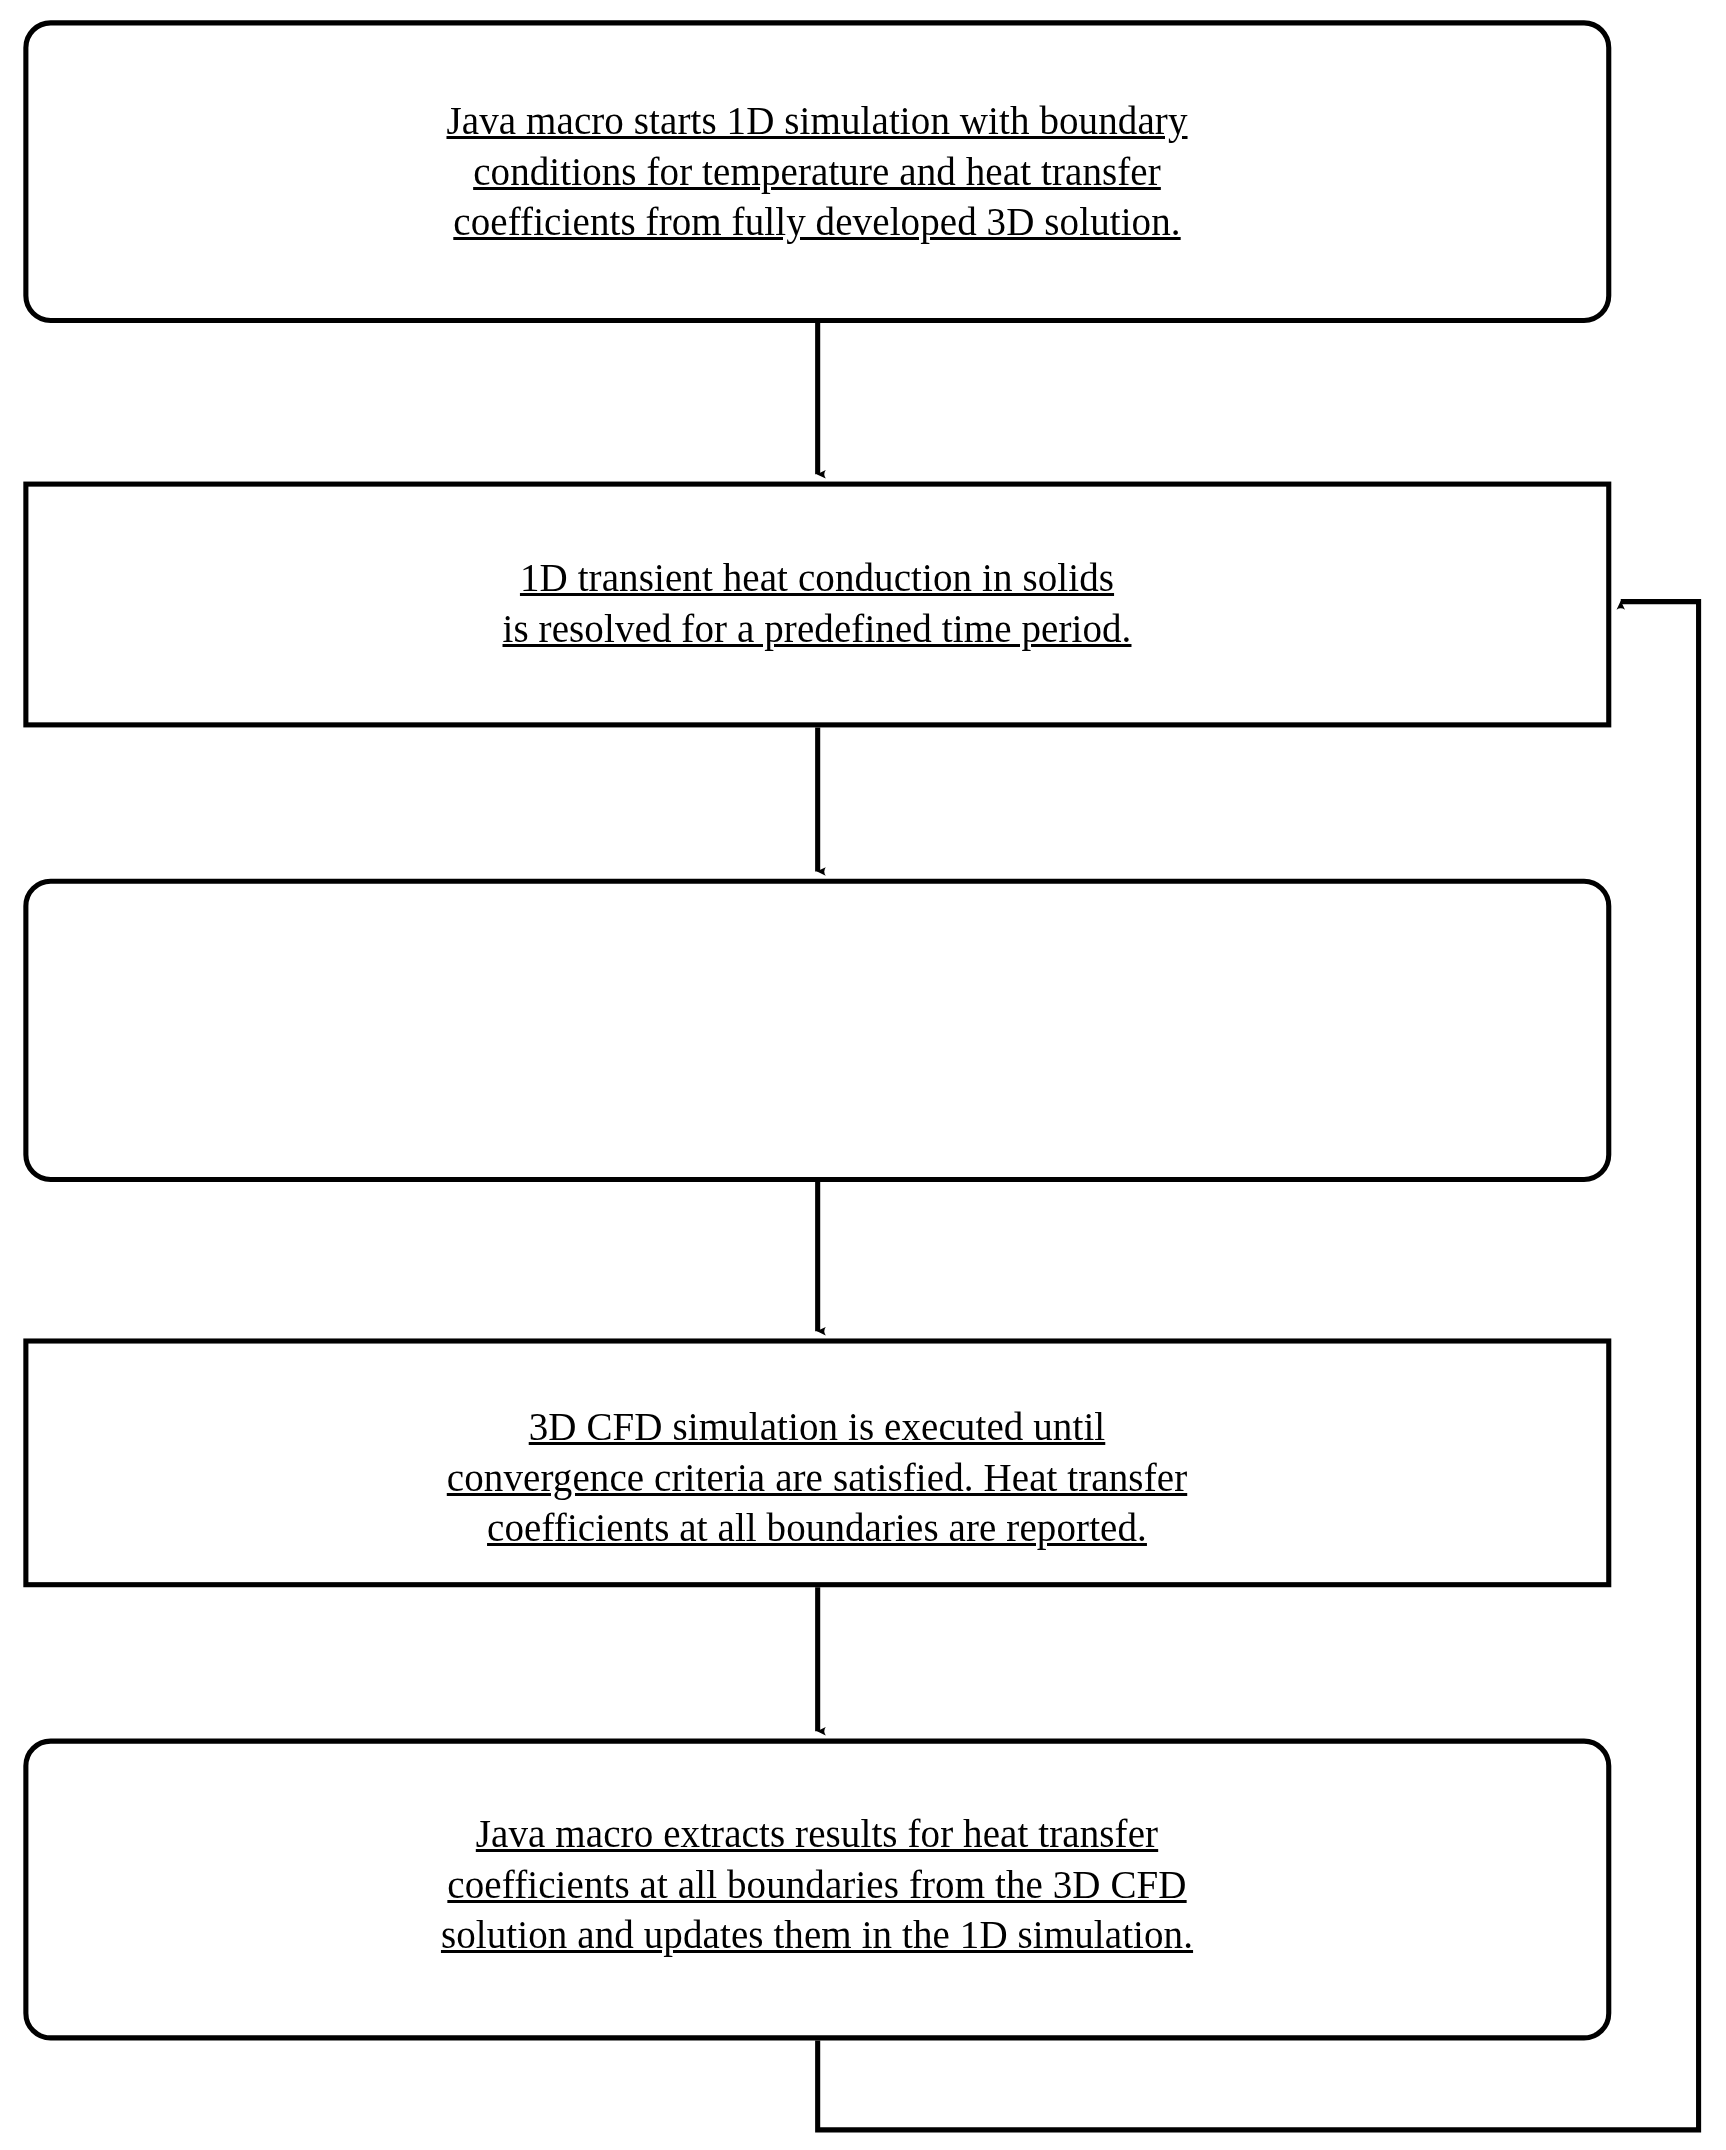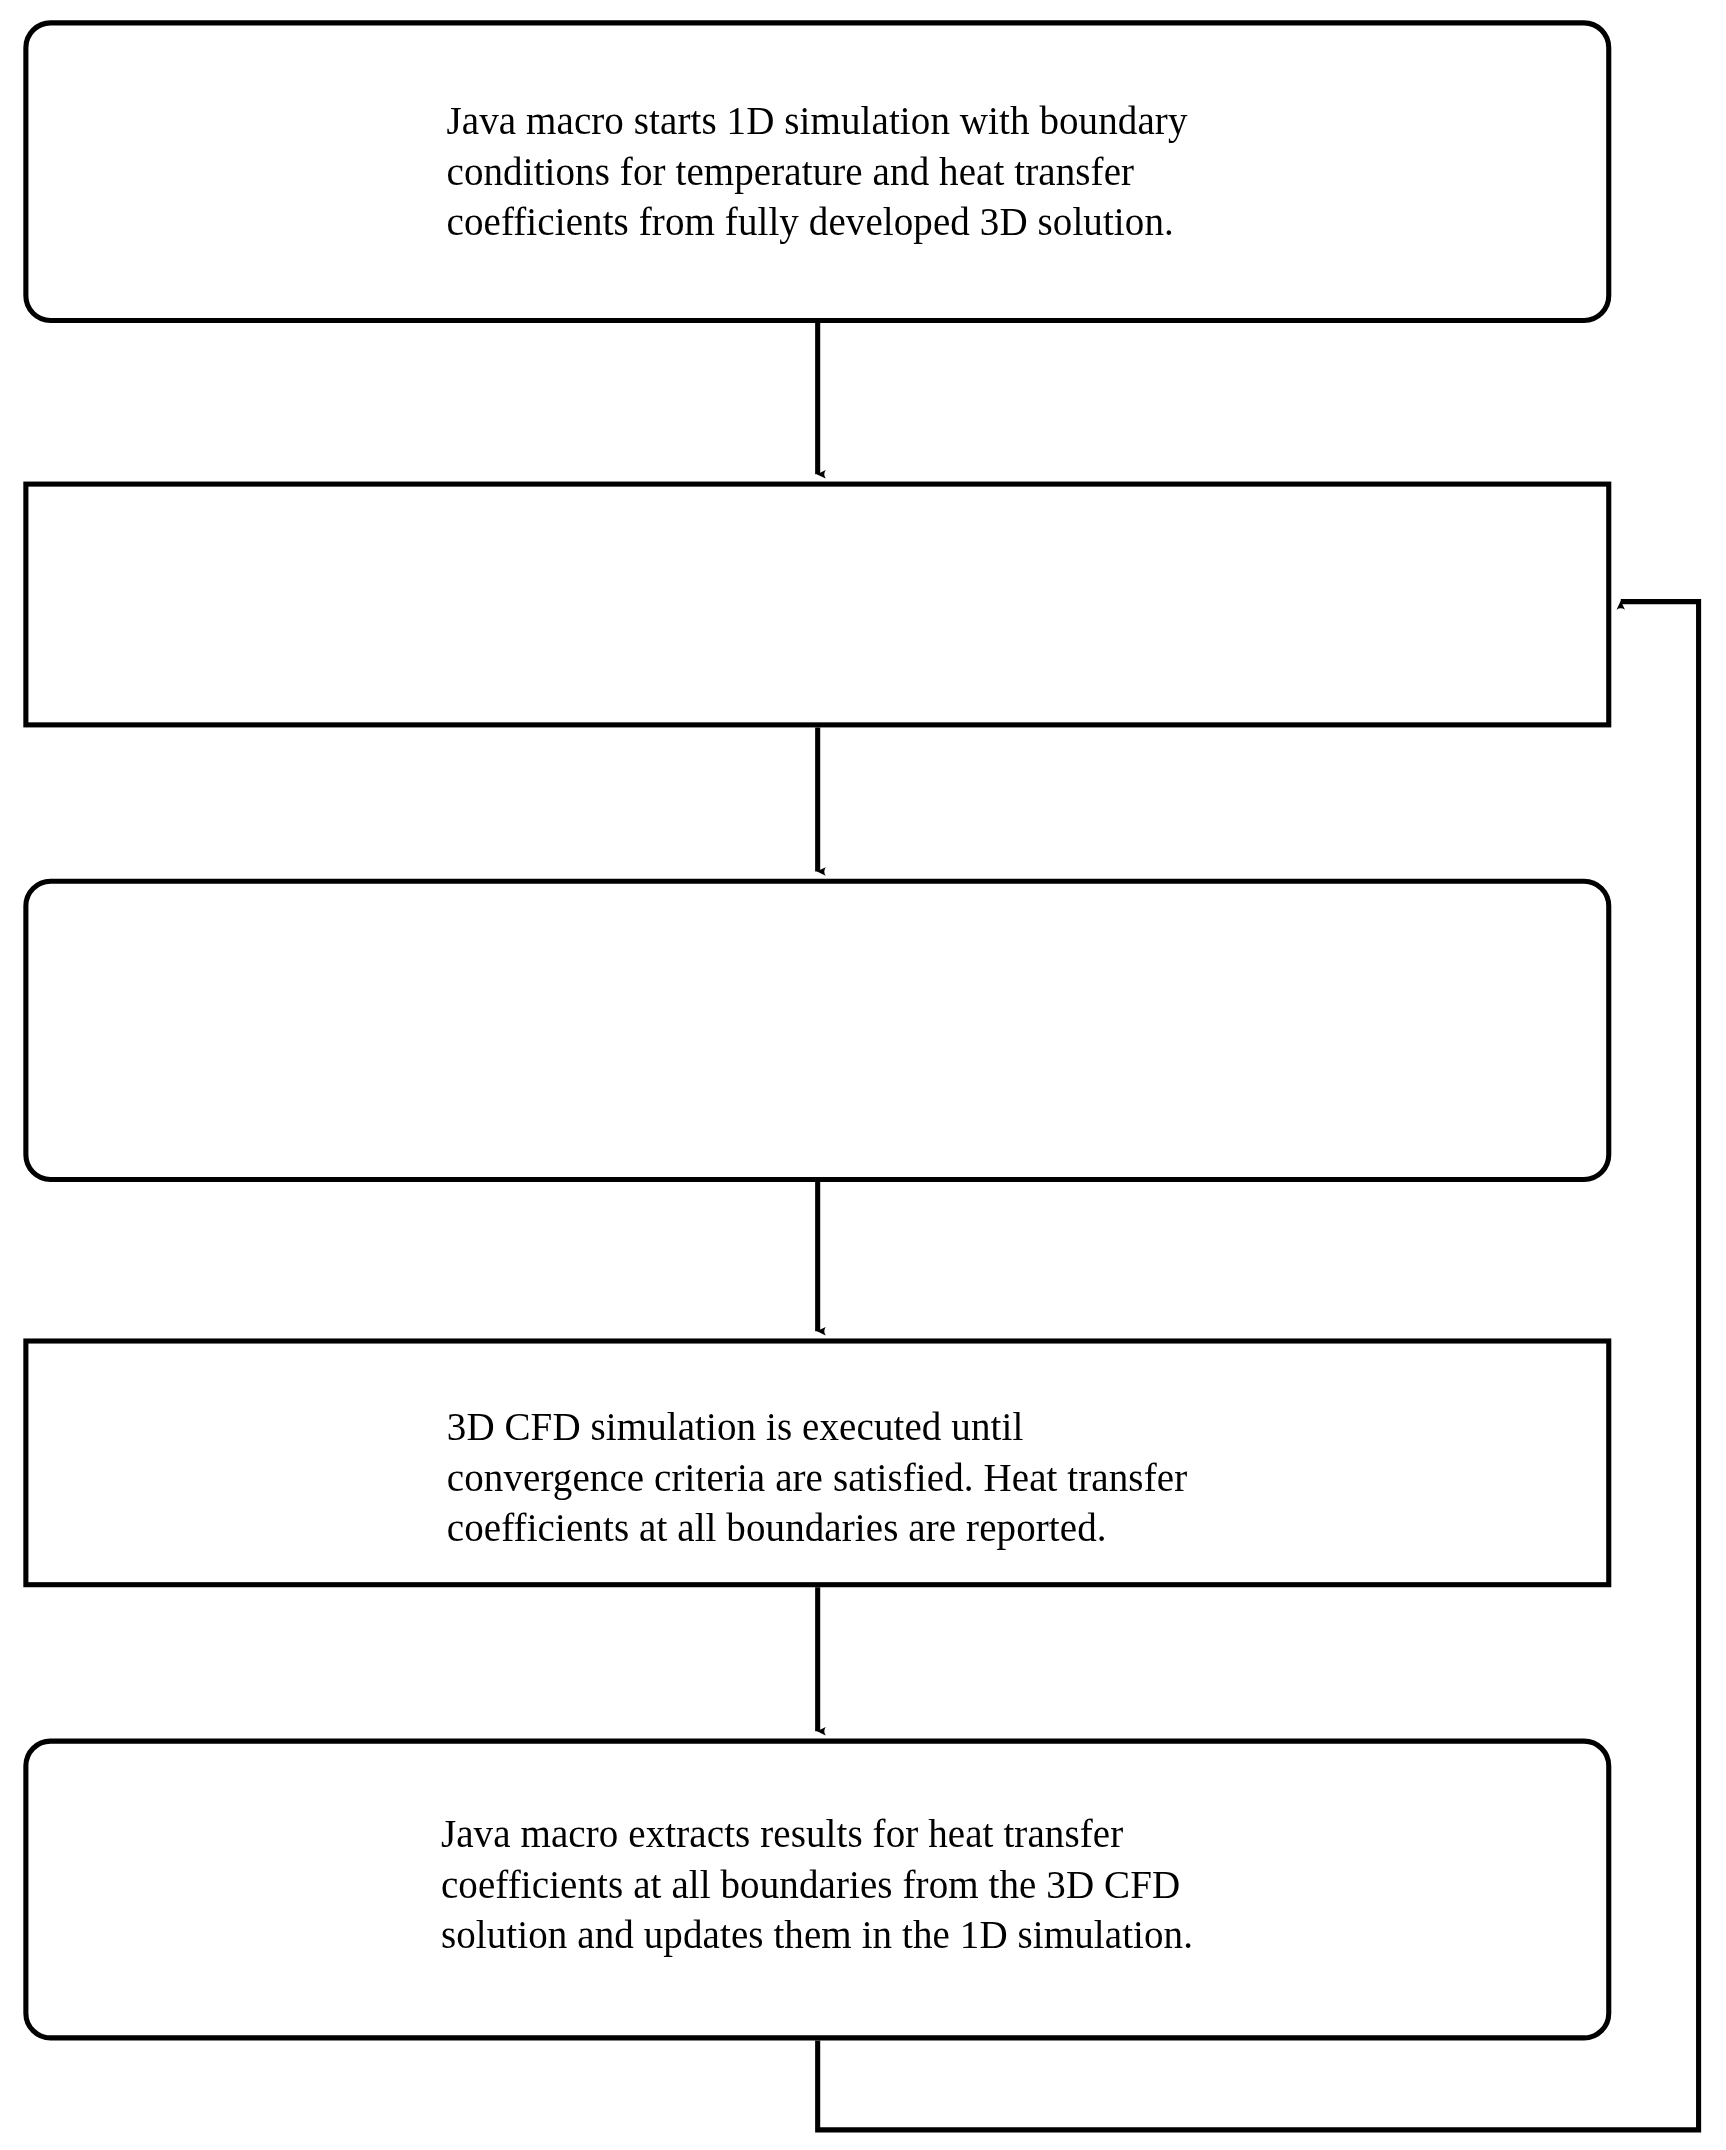--- a/index.html
+++ b/index.html
@@ -21,27 +21,29 @@
     top: 0;
     width: 1727px;
     height: 2151px;
   }
   .node-text {
     position: absolute;
     display: flex;
     flex-direction: column;
     align-items: center;
     justify-content: center;
+    text-align: center;
     color: #000000;
     font-family: "Liberation Serif", "DejaVu Serif", serif;
     font-size: 39px;
     line-height: 1.30;
     white-space: pre-line;
     letter-spacing: 0.1px;
     pointer-events: none;
+    text-decoration: underline;
   }
 </style>
 </head>
 <body>
 
 <div id="canvas">
 
   <svg id="flow-svg" viewBox="0 0 2374 2957" xmlns="http://www.w3.org/2000/svg">
     <defs>
       <marker id="arrowDown" viewBox="0 0 14 14" refX="7" refY="12.4" markerWidth="14" markerHeight="14" orient="auto-start-reverse" markerUnits="userSpaceOnUse">
@@ -70,20 +72,22 @@
 
     <line x1="1124" y1="2182" x2="1124" y2="2380" stroke="#000000" stroke-width="7" marker-end="url(#arrowDown)"></line>
 
     <path d="M 1124 2805 L 1124 2928 L 2335 2928 L 2335 827 L 2228 827" fill="none" stroke="#000000" stroke-width="7" stroke-linejoin="miter" marker-end="url(#arrowLeftFb)"></path>
   </svg>
 
   <div class="node-text" style="left:51px; top:20.4px; width:1532px; height:303px;">Java macro starts 1D simulation with boundary
 conditions for temperature and heat transfer
 coefficients from fully developed 3D solution.</div>
 
+  <div class="node-text" style="left:51px; top:481px; width:1532px; height:246px;">1D transient heat conduction in solids
+is resolved for a predefined time period.</div>
 
 
   <div class="node-text" style="left:51px; top:1338px; width:1532px; height:280px;">3D CFD simulation is executed until
 convergence criteria are satisfied.  Heat transfer
 coefficients at all boundaries are reported.</div>
 
   <div class="node-text" style="left:51px; top:1738px; width:1532px; height:294px;">Java macro extracts results for heat transfer
 coefficients at all boundaries from the 3D CFD
 solution and updates them in the 1D simulation.</div>
 

